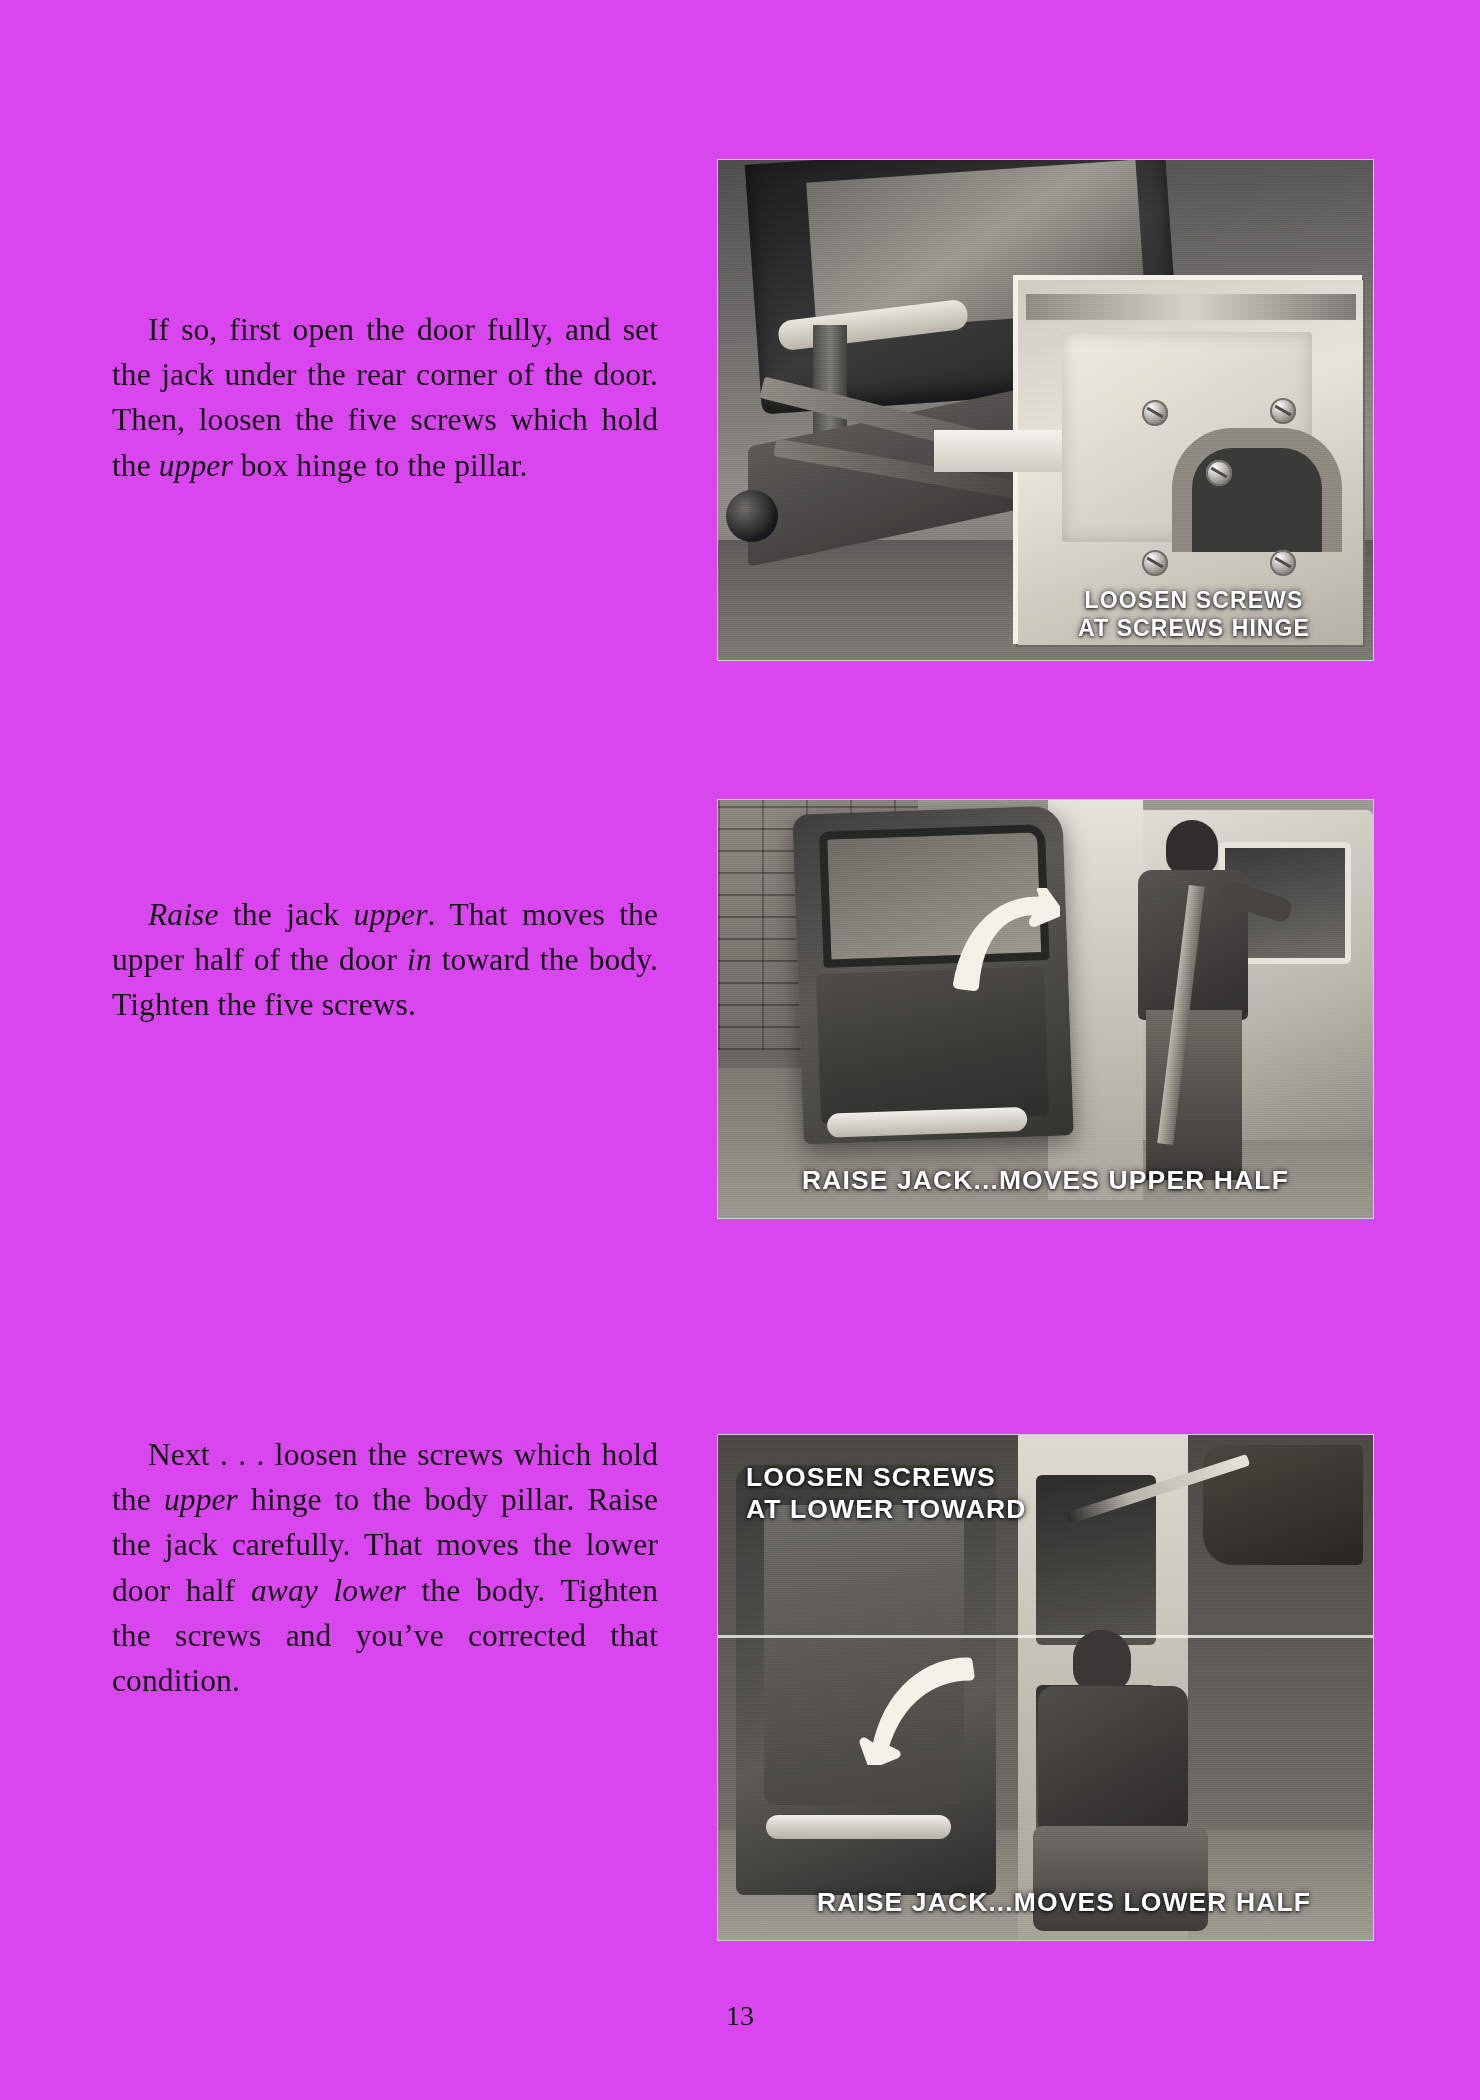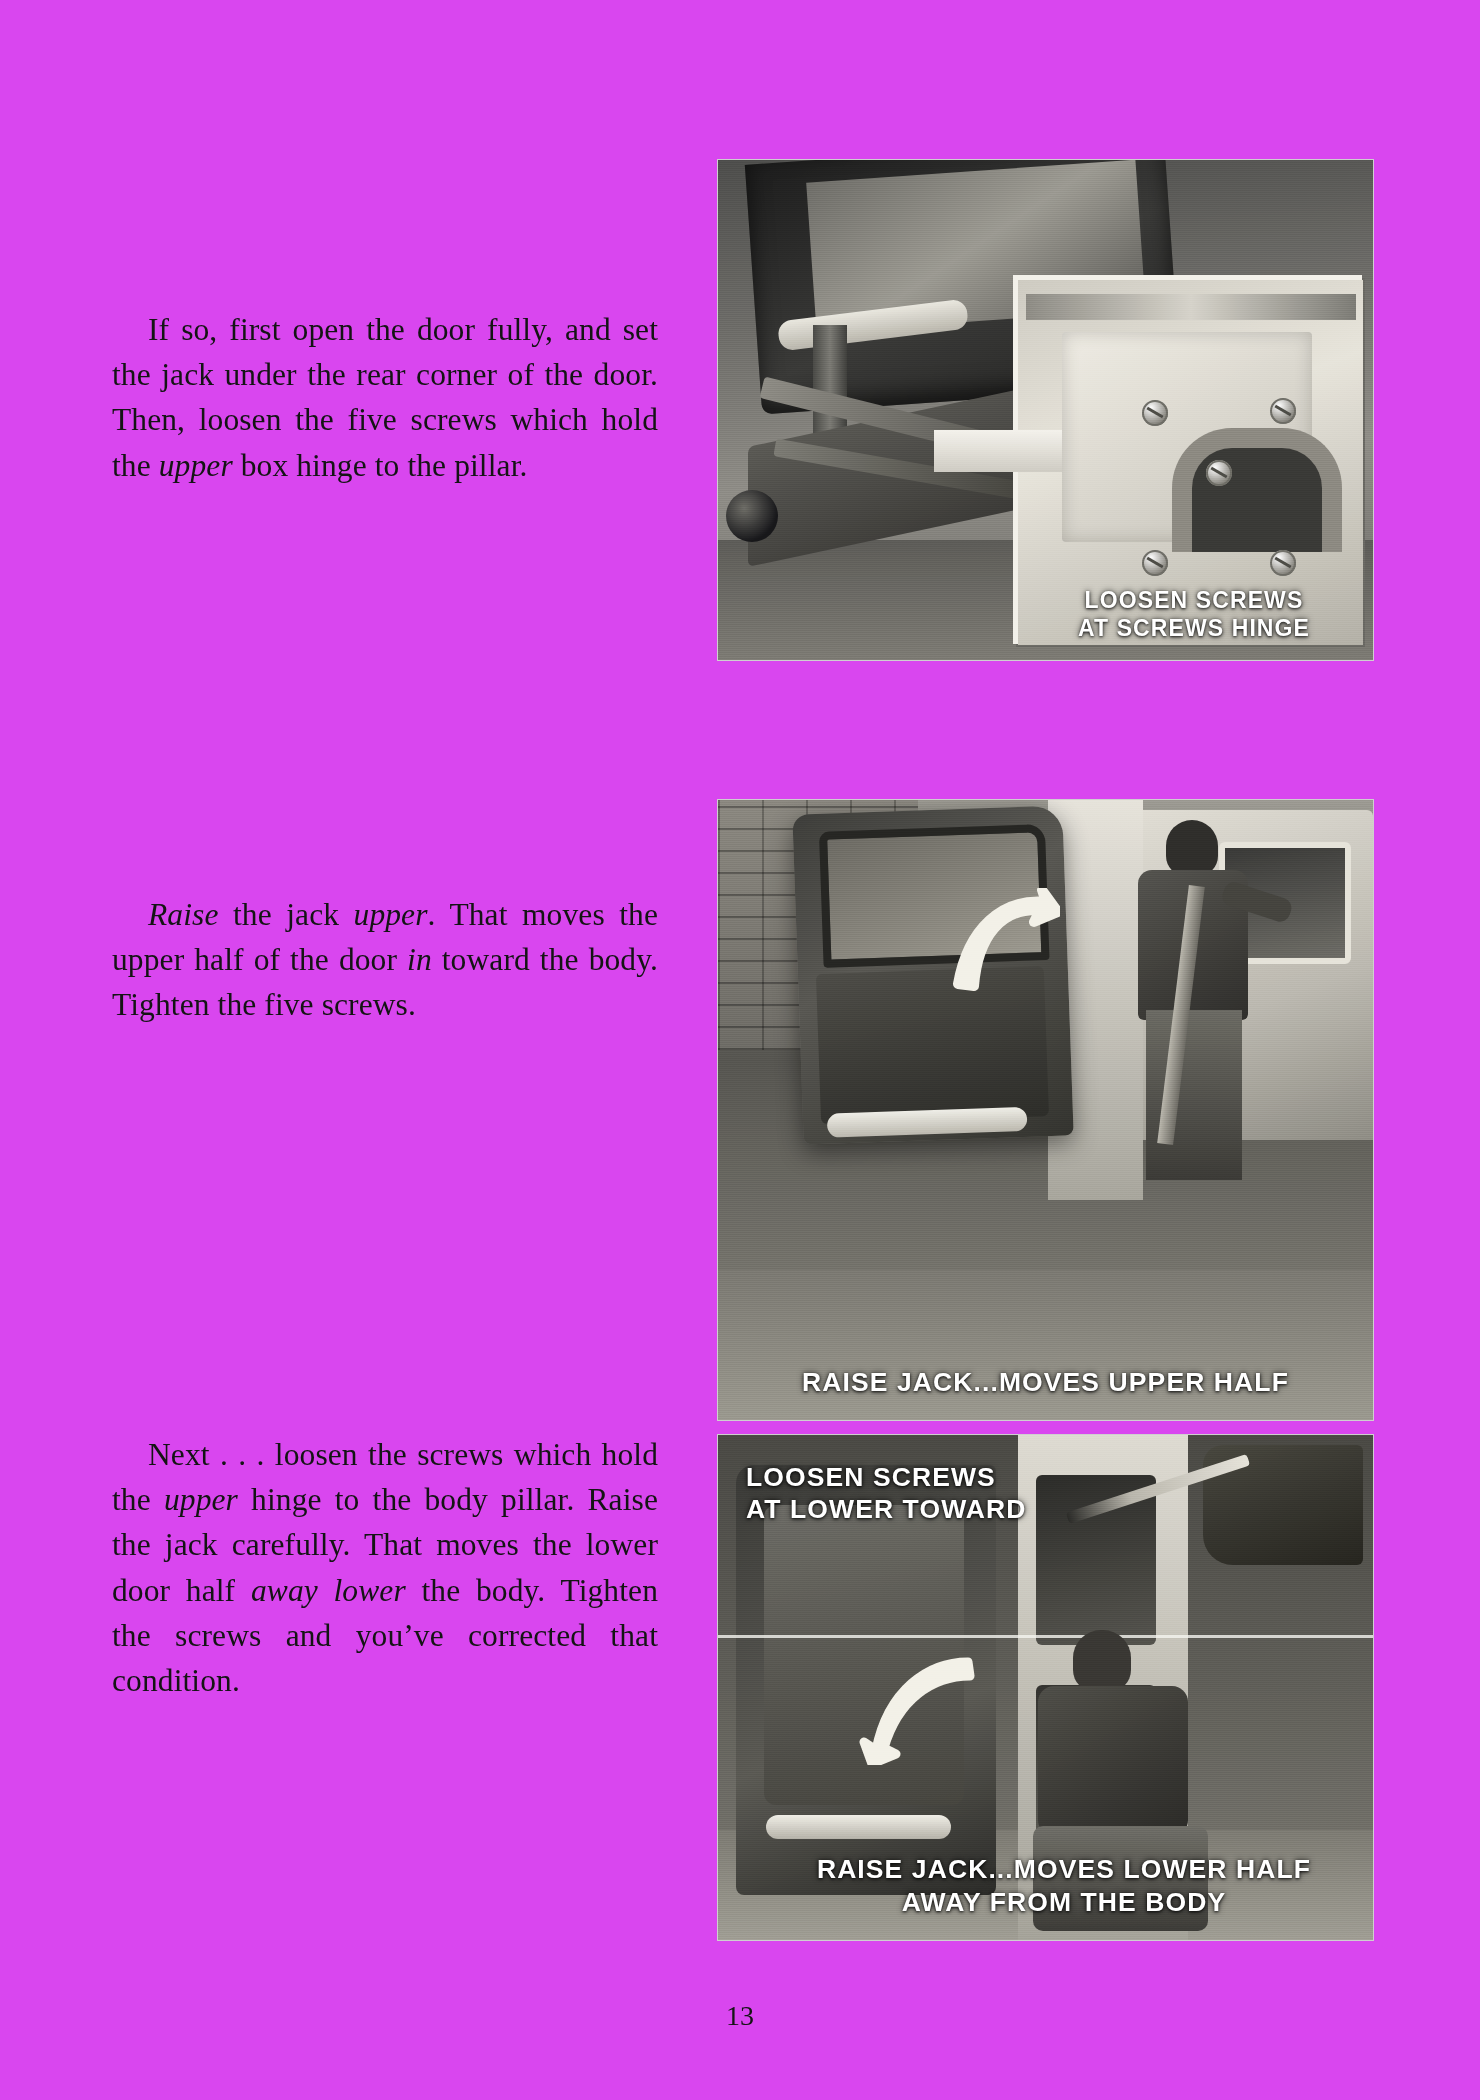--- a/index.html
+++ b/index.html
@@ -52,21 +52,21 @@
 
   
   .figure {
     position: absolute;
     left: 718px;
     background: #2b2b2b;
     overflow: hidden;
     box-shadow: 0 0 0 1px #cfcfcf;
   }
   #fig-1 { top: 160px;  width: 655px; height: 500px; }
-  #fig-2 { top: 800px;  width: 655px; height: 620px; }
+  #fig-2 { top: 800px;  width: 655px; height: 418px; }
   #fig-3 { top: 1435px; width: 655px; height: 505px; }
 
   .photo-canvas { position: absolute; inset: 0; }
 
   .caption {
     position: absolute;
     left: 0;
     right: 0;
     text-align: center;
     color: #ffffff;
@@ -515,19 +515,18 @@
         <path d="M110 12 C 70 12, 30 40, 18 100 L 6 92 L 14 114 L 38 104 L 26 98 C 40 50, 74 26, 112 26 Z" fill="#f3f1e8" stroke="#f3f1e8" stroke-width="9" stroke-linejoin="round"></path>
       </svg>
       <div class="grain"></div>
     </div>
     <div class="caption" id="fig3-caption-top">
       <div>LOOSEN SCREWS</div>
       <div>AT LOWER TOWARD</div>
     </div>
     <div class="caption" id="fig3-caption-bottom">
       <div>RAISE JACK...MOVES LOWER HALF</div>
-      <div>AWAY FROM THE BODY</div>
     </div>
   </div>
 
   <div class="folio">13</div>
 
 </div>
 
 </body></html>

